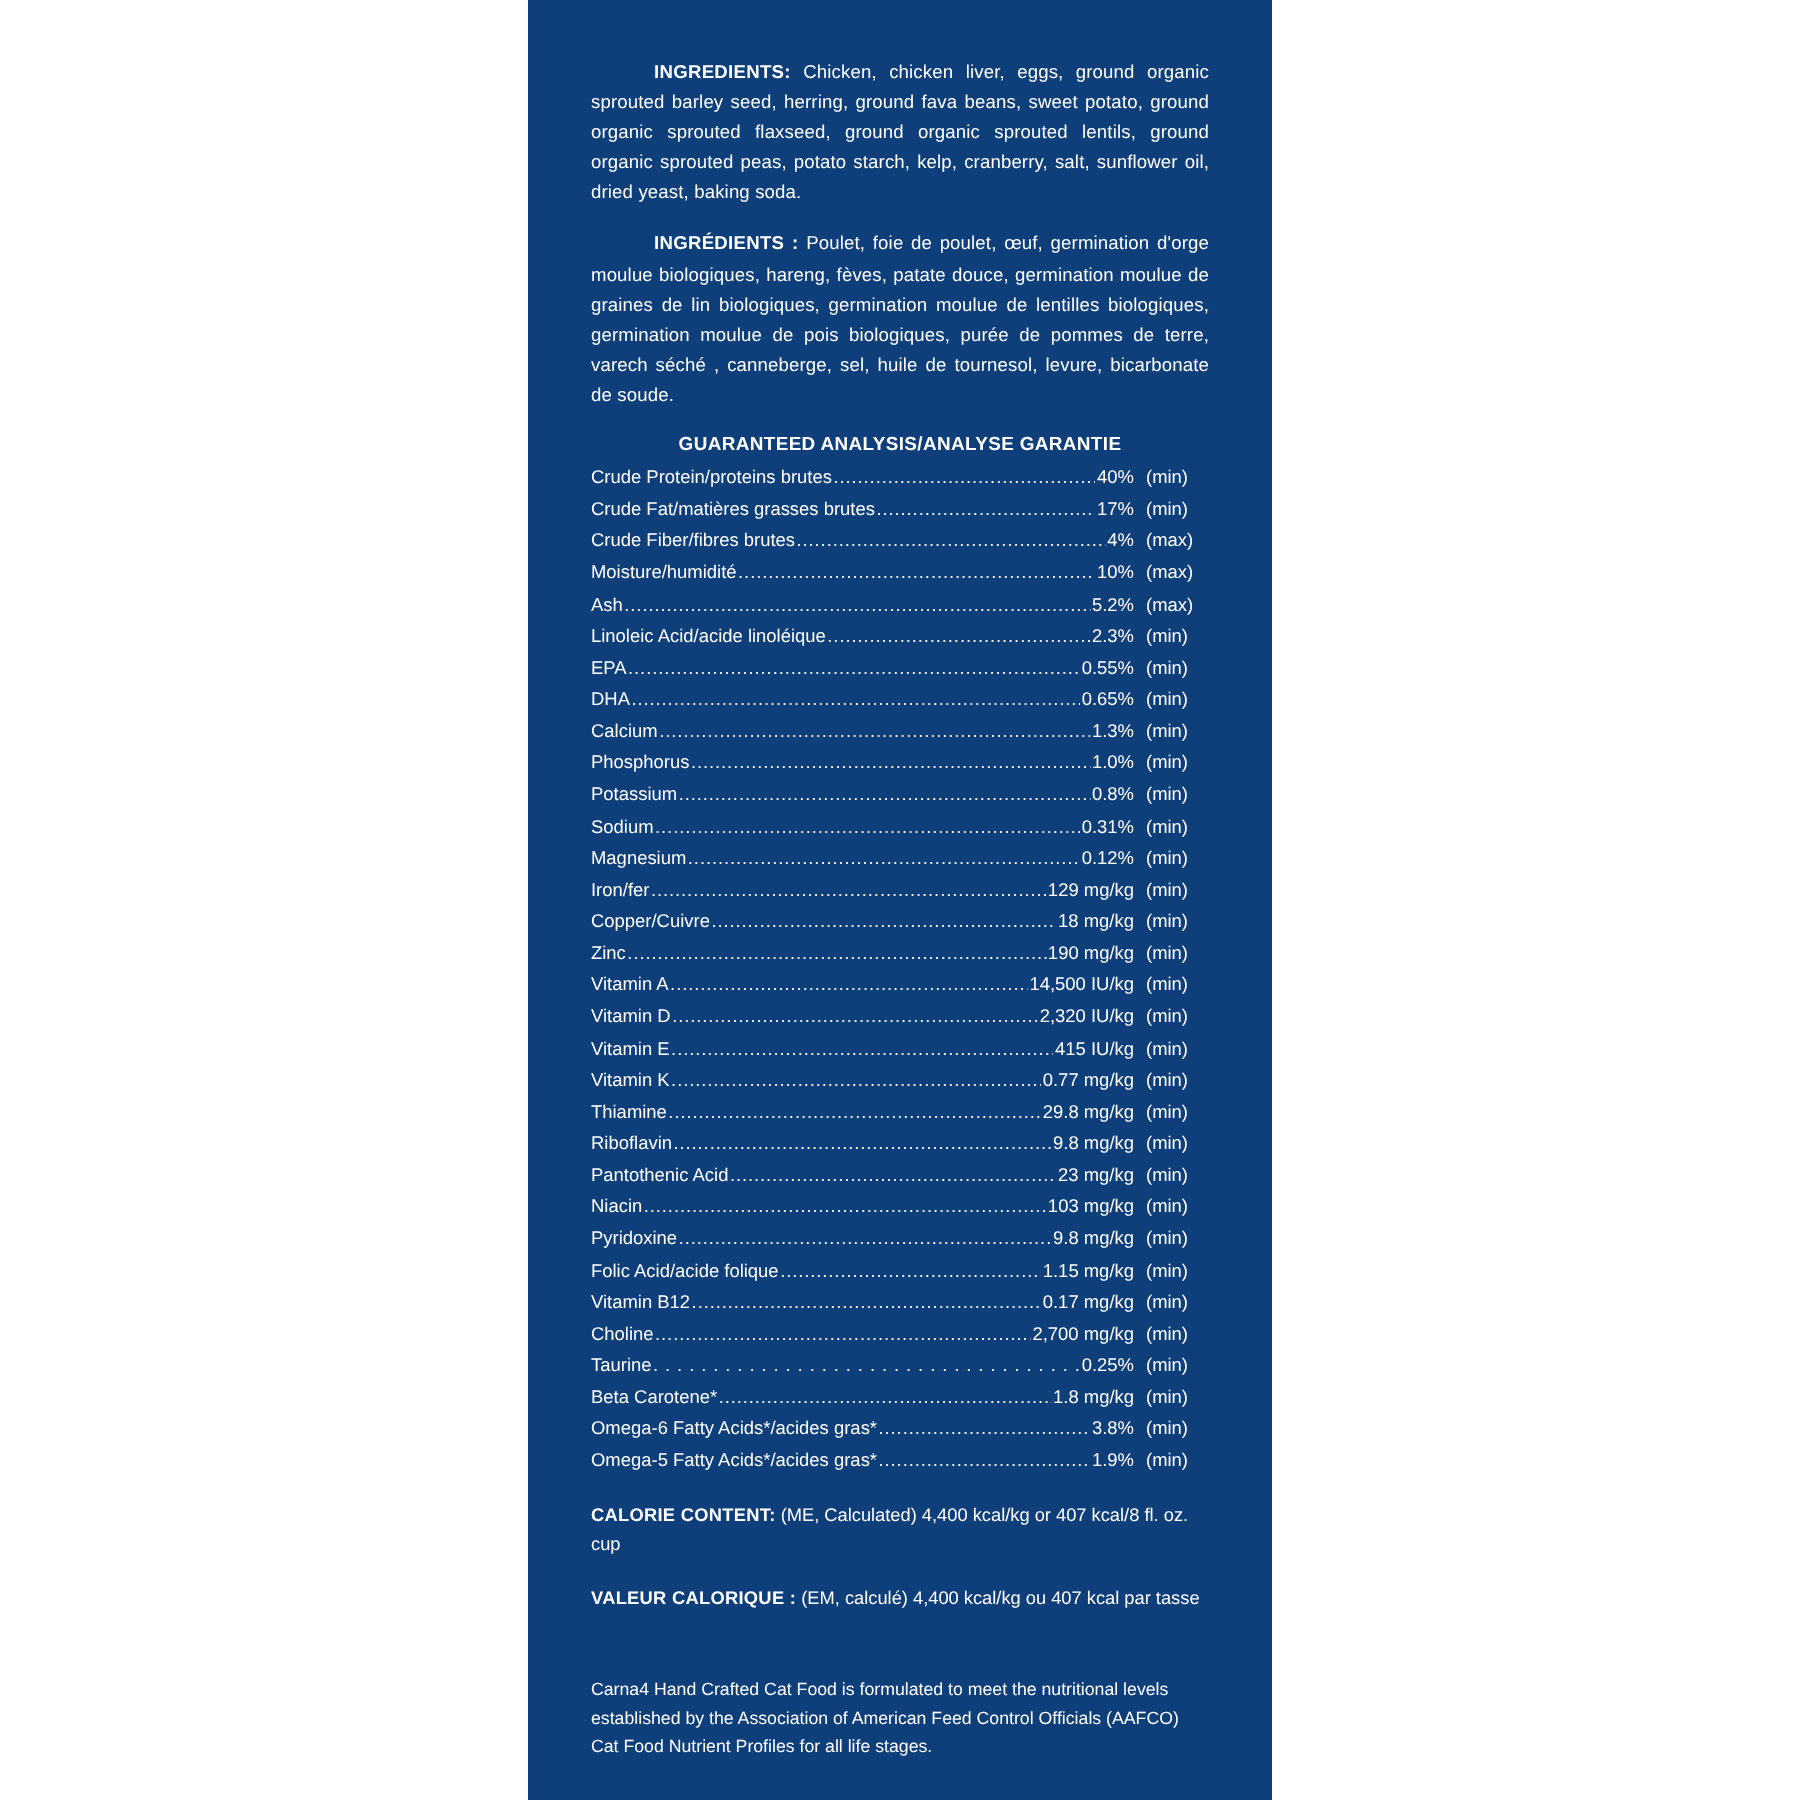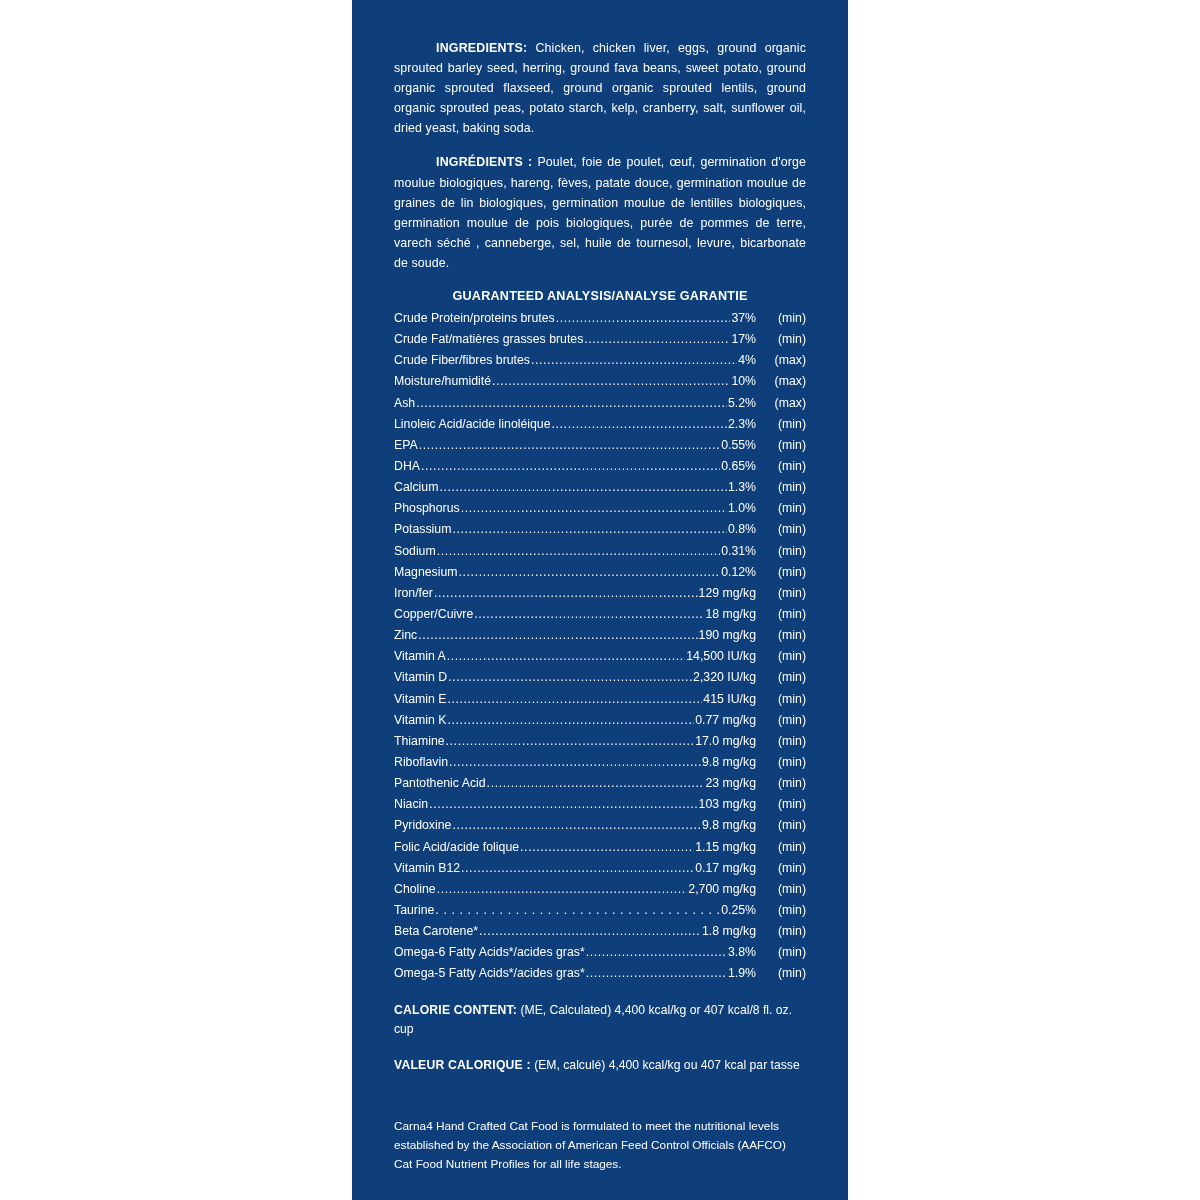--- a/index.html
+++ b/index.html
@@ -79,21 +79,21 @@
     white-space: nowrap;
     letter-spacing: 0.6px;
     margin: 0 1px;
   }
   .an-right {
     flex: 0 0 auto;
     text-align: right;
   }
   .qual-col {
     flex: 0 0 42px;
-    text-align: right;
+    text-align: left;
     padding-left: 8px;
   }
   .footnote {
     font-size: 11.6px;
     line-height: 1.5;
     margin: 18px 0 0 0;
     color: #ffffff;
   }
   .calorie {
     font-size: 12.2px;
@@ -124,21 +124,21 @@
 
     <p class="para"><span class="lead">INGRÉDIENTS :</span><span> Poulet, foie de poulet, œuf, germination d'orge moulue biologiques, hareng, fèves, patate douce, germination moulue de graines de lin biologiques, germination moulue de lentilles biologiques, germination moulue de pois biologiques, purée de pommes de terre, varech séché , canneberge, sel,  huile de tournesol, levure, bicarbonate de soude.</span></p>
 
     <div class="section-title">GUARANTEED ANALYSIS/ANALYSE GARANTIE</div>
 
     <ul class="analysis">
       <li>
           <div class="row-inner">
         <span class="an-name">Crude Protein/proteins brutes</span>
         <span class="dots-fill">......................................................................................................</span>
-        <span class="an-right">37%</span>
+        <span class="an-right">40%</span>
         <span class="qual-col">(min)</span>
       </div>
         </li>
       <li>
           <div class="row-inner">
         <span class="an-name">Crude Fat/matières grasses brutes</span>
         <span class="dots-fill">......................................................................................................</span>
         <span class="an-right">17%</span>
         <span class="qual-col">(min)</span>
       </div>
@@ -284,21 +284,21 @@
         <span class="an-name">Vitamin K</span>
         <span class="dots-fill">......................................................................................................</span>
         <span class="an-right">0.77 mg/kg</span>
         <span class="qual-col">(min)</span>
       </div>
         </li>
       <li>
           <div class="row-inner">
         <span class="an-name">Thiamine</span>
         <span class="dots-fill">......................................................................................................</span>
-        <span class="an-right">17.0 mg/kg</span>
+        <span class="an-right">29.8 mg/kg</span>
         <span class="qual-col">(min)</span>
       </div>
         </li>
       <li>
           <div class="row-inner">
         <span class="an-name">Riboflavin</span>
         <span class="dots-fill">......................................................................................................</span>
         <span class="an-right">9.8 mg/kg</span>
         <span class="qual-col">(min)</span>
       </div>

